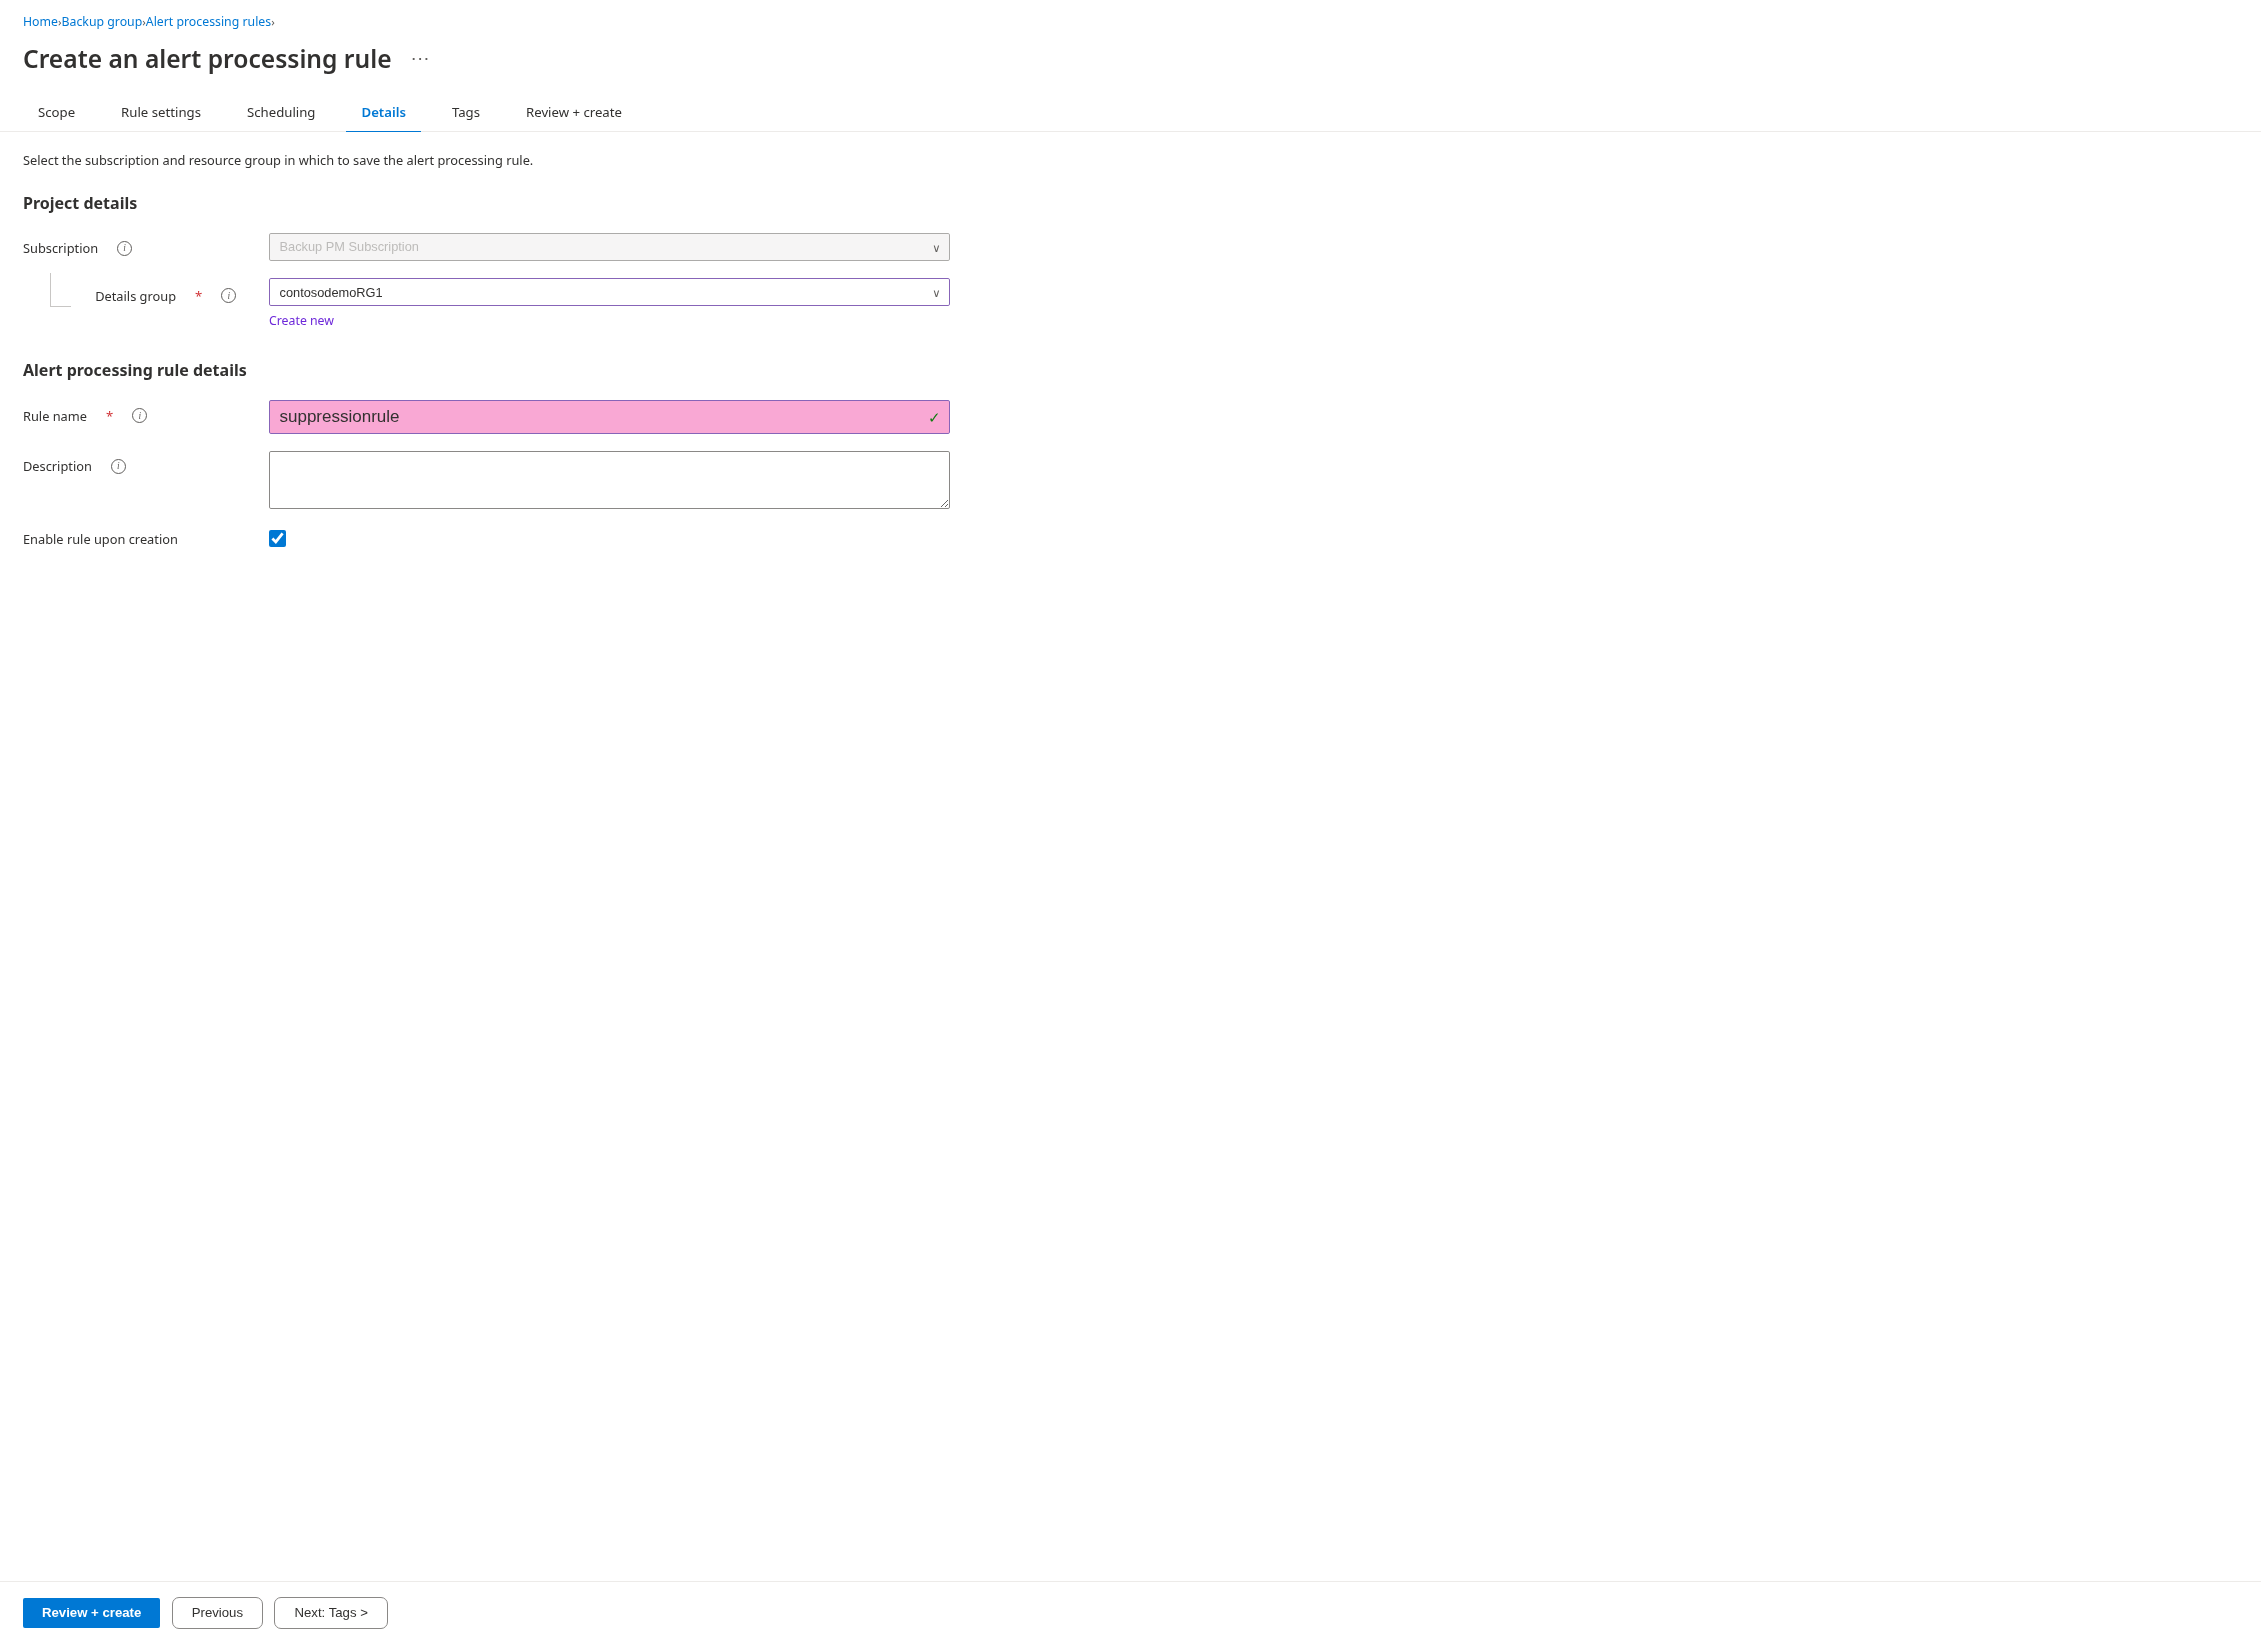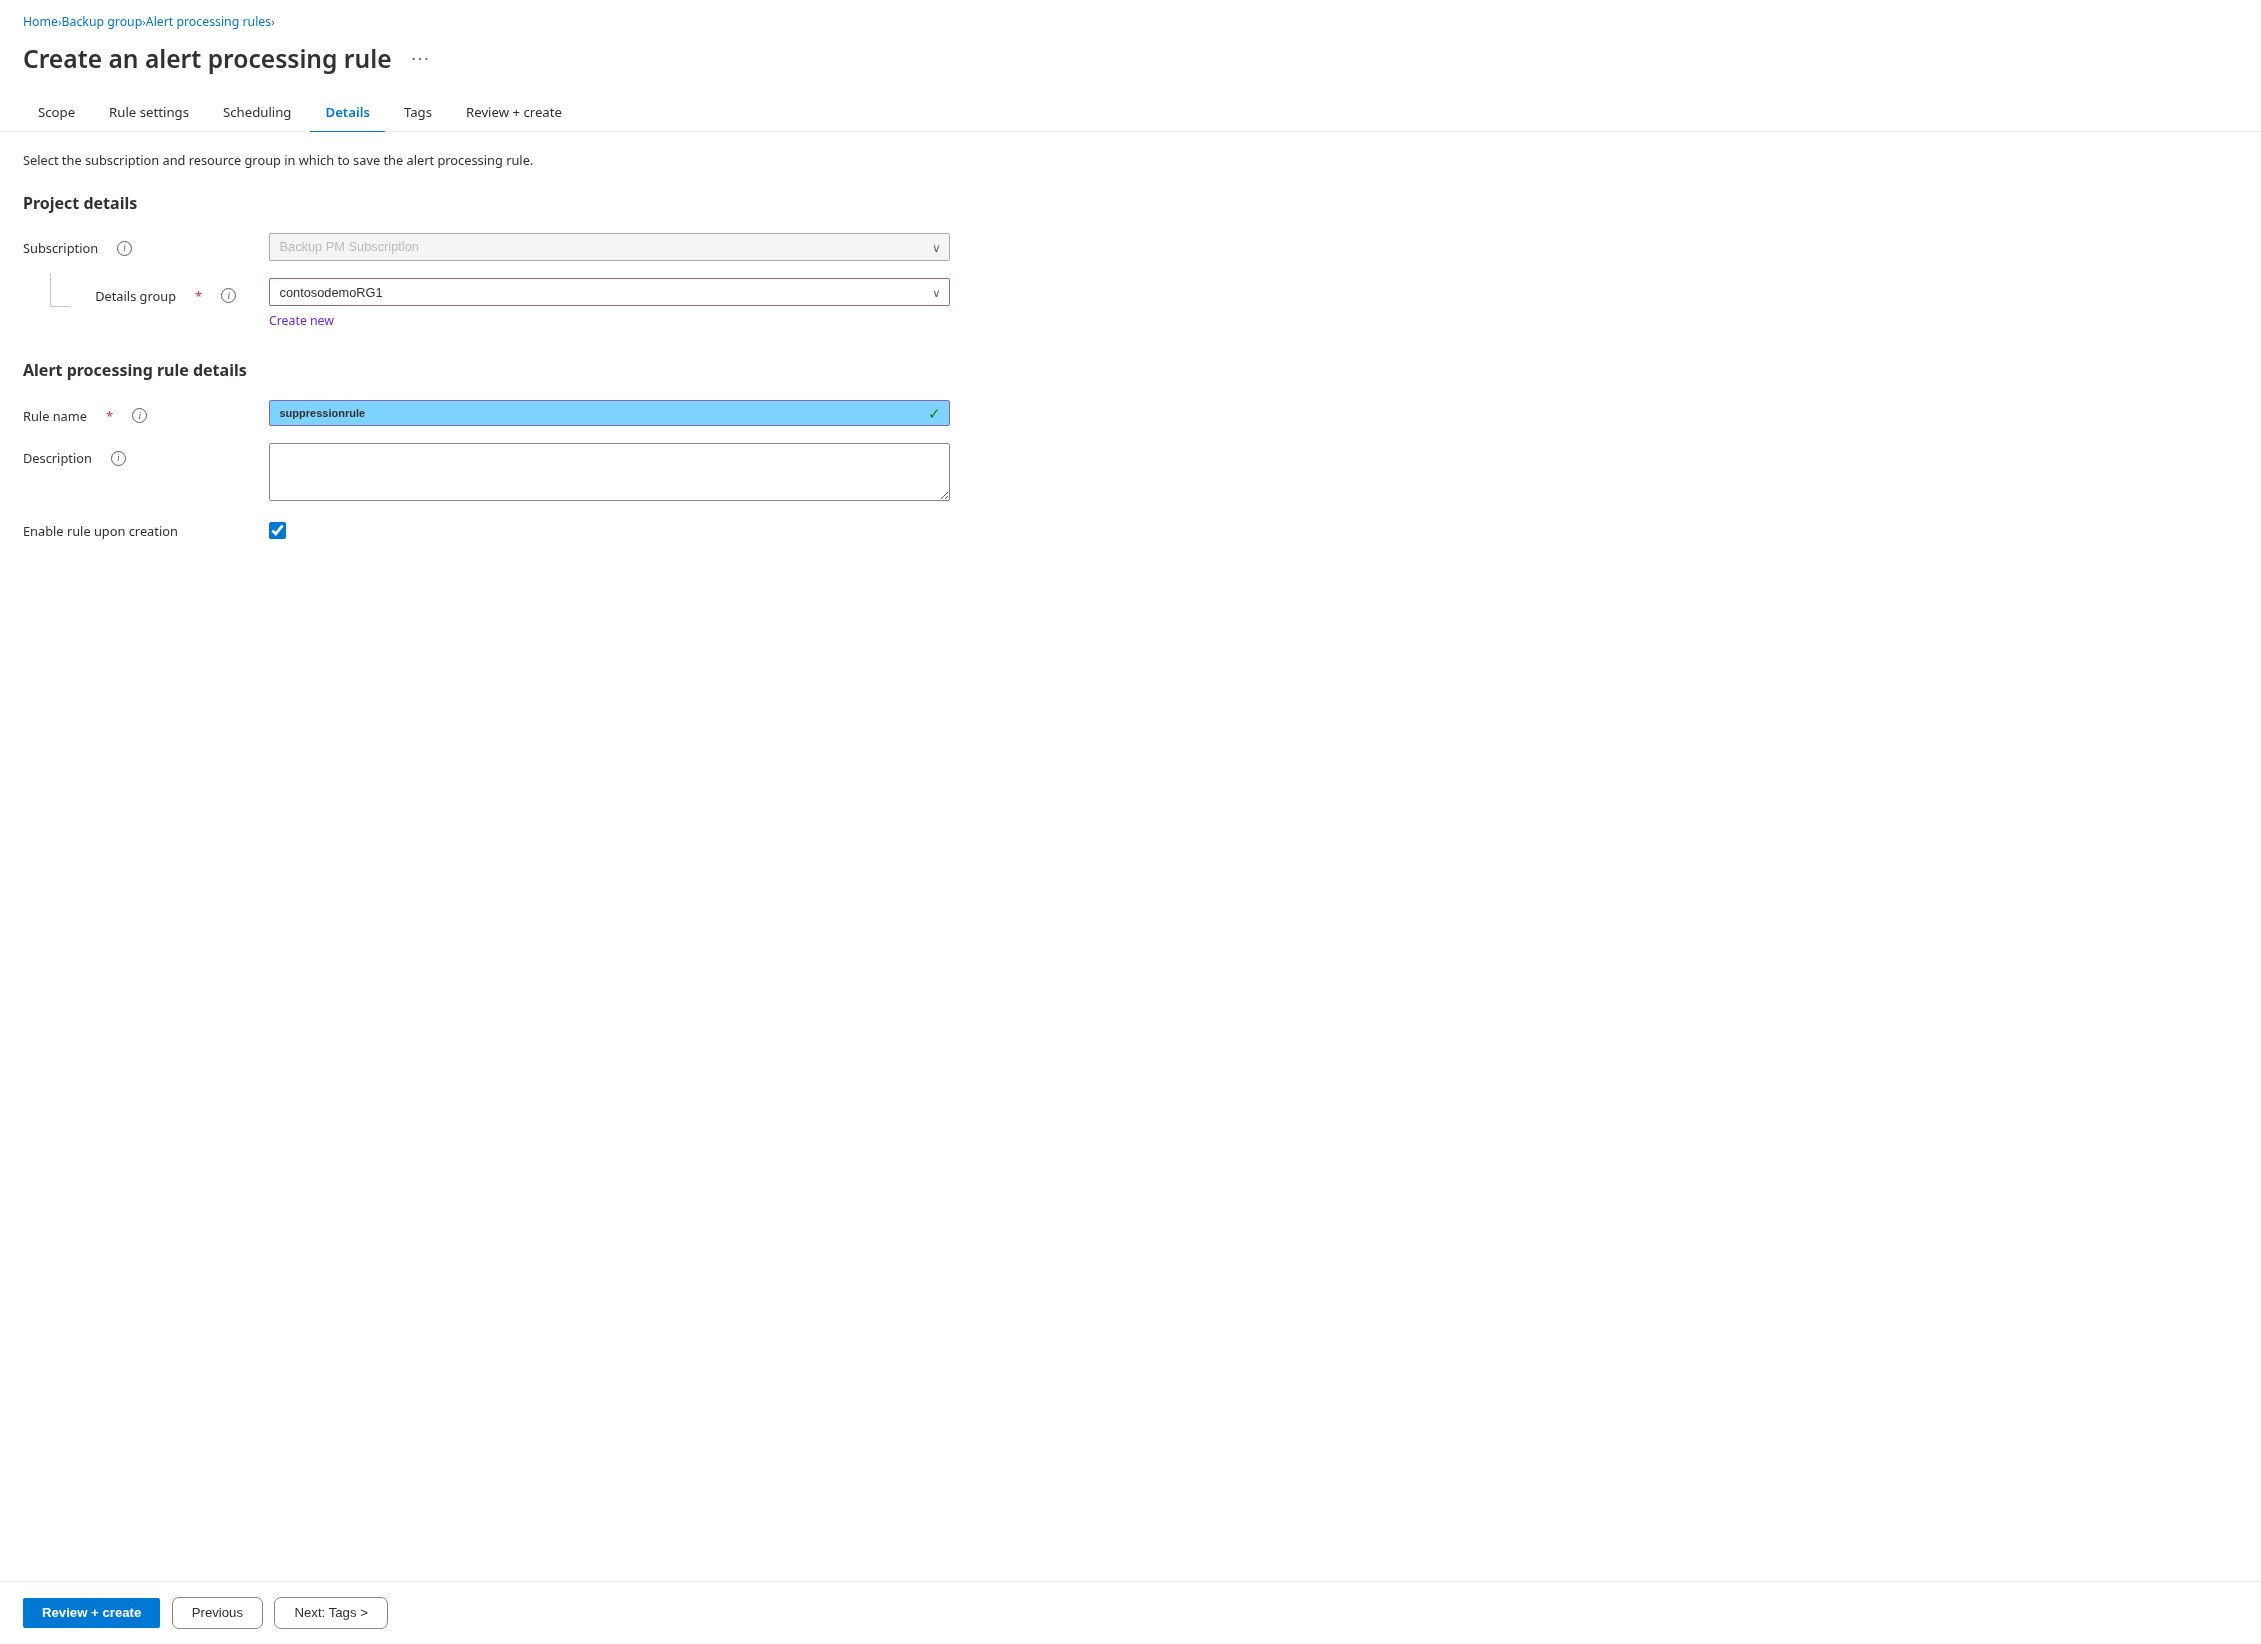--- a/index.html
+++ b/index.html
@@ -57,21 +57,21 @@
     }
 
     
     .tabs-container {
       padding: 0 23px;
       border-bottom: 0.9px solid #edebe9;
       margin-bottom: 19px;
     }
     .tabs {
       display: flex;
-      gap: 4px;
+      gap: 16px;
     }
     .tab {
       padding: 9.5px 15px;
       cursor: pointer;
       font-size: 13.2px;
       color: #323130;
       border-bottom: 1.9px solid transparent;
       margin-bottom: -0.9px;
       white-space: nowrap;
     }
@@ -173,25 +173,24 @@
     }
     .form-select.active-border {
       border: 1.9px solid #8764b8;
       outline: none;
     }
     .form-input {
       width: 100%;
       padding: 5.7px 30px 5.7px 9.5px;
       border: 1.9px solid #8764b8;
       border-radius: 1.9px;
-      background: #7dd3fc;
-      font-size: 11px;
+      background: #f9a8d4;
+      font-size: 17px;
       color: #323130;
       outline: none;
-      font-weight: bold;
     }
     .input-wrapper {
       position: relative;
     }
     .input-check {
       position: absolute;
       right: 9.5px;
       top: 50%;
       transform: translateY(-50%);
       color: #107c10;

